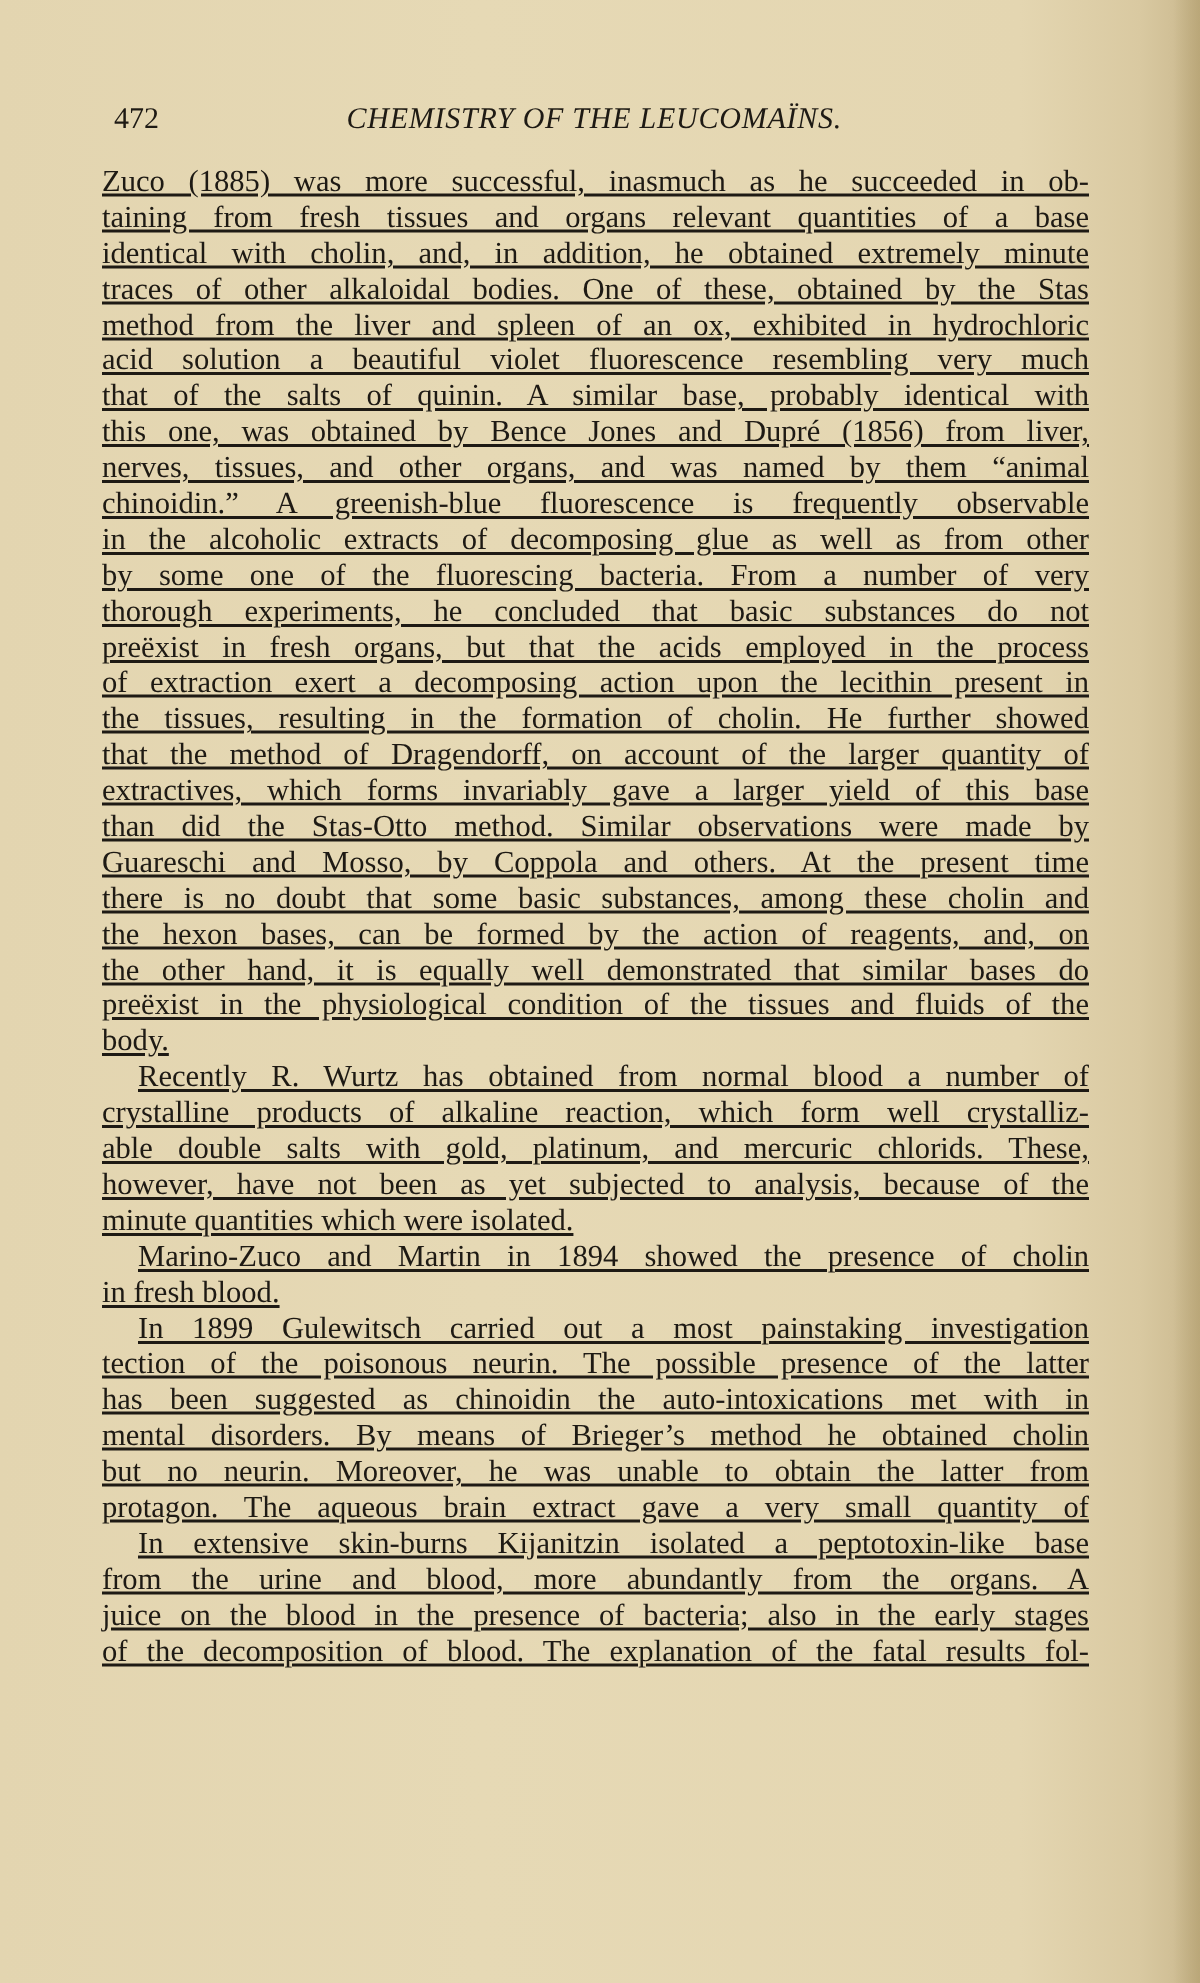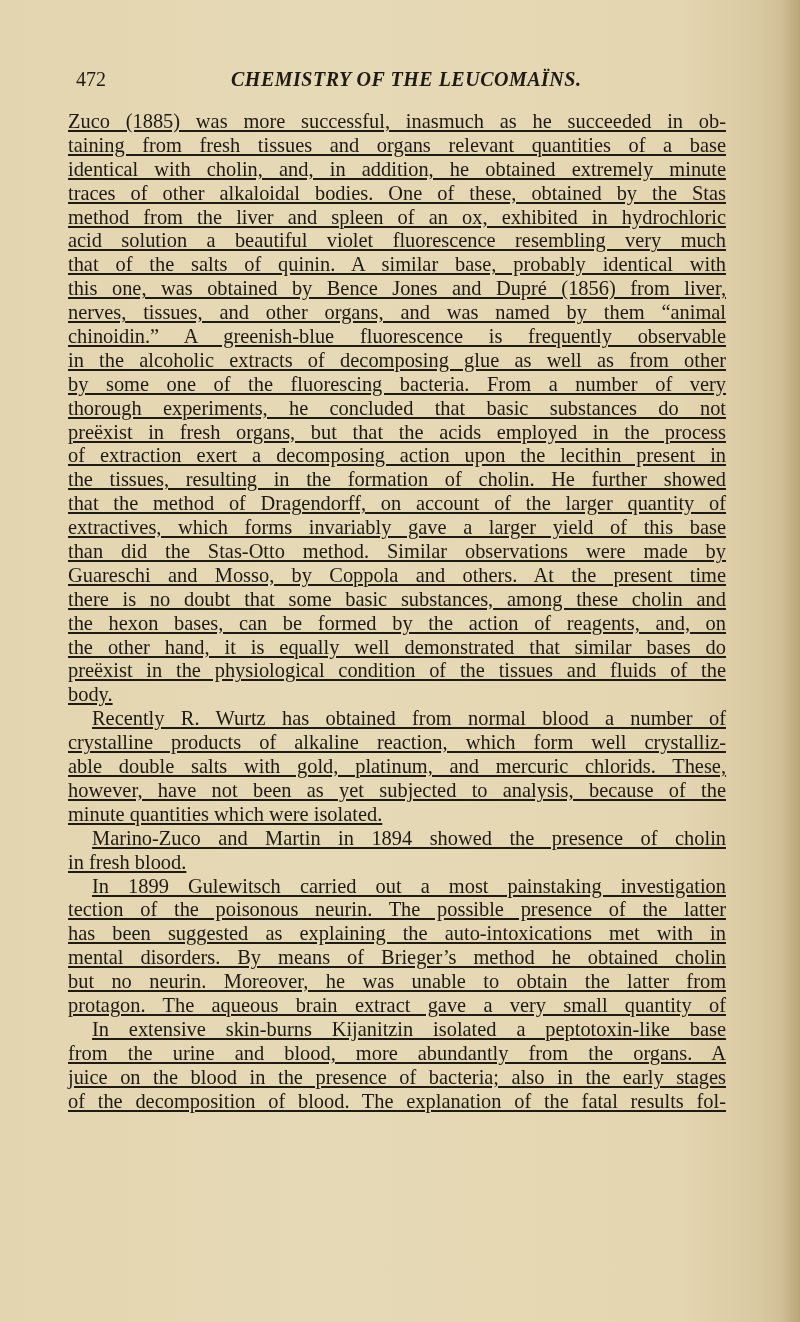--- a/index.html
+++ b/index.html
@@ -13,21 +13,21 @@
   .page {
     position: absolute; left: 0; top: 0; width: 800px; height: 1322px;
   }
   .running-head {
     position: absolute; top: 66px; left: 76px; width: 660px; height: 26px;
     font-size: 20px; line-height: 26px;
   }
   .page-number { position: absolute; left: 0; top: 0; }
   .running-title {
     position: absolute; left: 155px; top: 0;
-    font-style: italic; letter-spacing: 0.5px; font-weight: bold;
+    font-style: italic; letter-spacing: 0.5px;
   }
   .body-text {
     position: absolute; top: 110px; left: 68px; width: 658px;
     font-size: 20.4px; line-height: 23.9px;
   }
   .line {
     display: block; white-space: nowrap;
     text-align: justify; text-align-last: justify;
     height: 23.9px;
     text-decoration: underline;
@@ -83,21 +83,21 @@
         <span class="line">however, have not been as yet subjected to analysis, because of the</span>
         <span class="line last">minute quantities which were isolated.</span>
       </div>
       <div>
         <span class="line indent">Marino-Zuco and Martin in 1894 showed the presence of cholin</span>
         <span class="line last">in fresh blood.</span>
       </div>
       <div>
         <span class="line indent">In 1899 Gulewitsch carried out a most painstaking investigation</span>
         <span class="line">tection of the poisonous neurin. The possible presence of the latter</span>
-        <span class="line">has been suggested as explaining the auto-intoxications met with in</span>
+        <span class="line">has been suggested as chinoidin the auto-intoxications met with in</span>
         <span class="line">mental disorders. By means of Brieger’s method he obtained cholin</span>
         <span class="line">but no neurin. Moreover, he was unable to obtain the latter from</span>
         <span class="line">protagon. The aqueous brain extract gave a very small quantity of</span>
       </div>
       <div>
         <span class="line indent">In extensive skin-burns Kijanitzin isolated a peptotoxin-like base</span>
         <span class="line">from the urine and blood, more abundantly from the organs. A</span>
         <span class="line">juice on the blood in the presence of bacteria; also in the early stages</span>
         <span class="line">of the decomposition of blood. The explanation of the fatal results fol-</span>
       </div>

